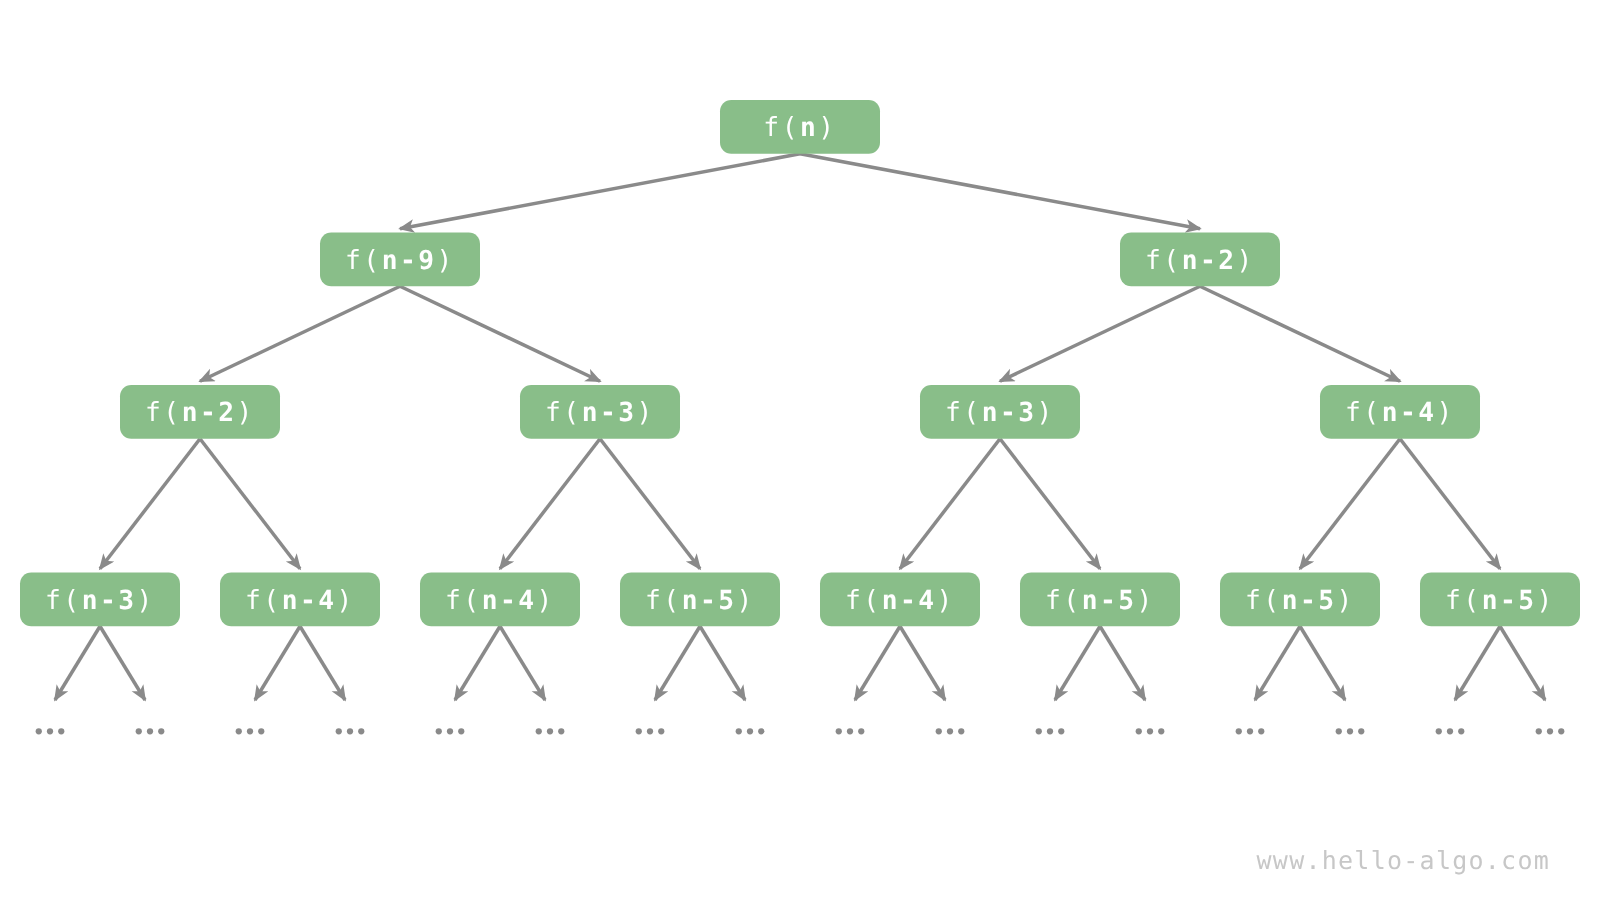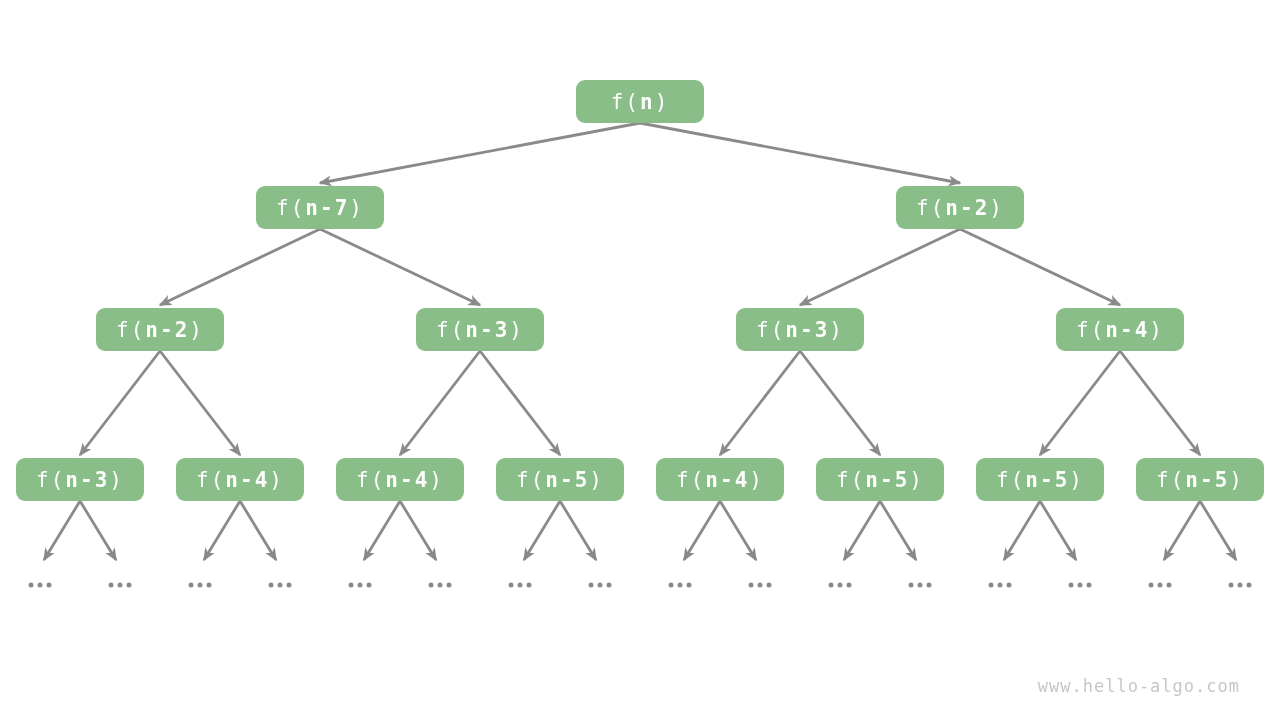--- a/index.html
+++ b/index.html
@@ -50,21 +50,21 @@
   .ellipsis .dot {
     width: 5px;
     height: 5px;
     border-radius: 50%;
     background: var(--arrow, #8a8a8a);
   }
   .watermark {
     position: absolute;
     right: 40px;
     top: 676px;
-    font-size: 17px;
+    font-size: 20px;
     letter-spacing: 1px;
     color: var(--watermark, #c7c7c7);
   }
 </style>
 </head>
 <body>
 
 <div class="stage">
   <svg class="edges-layer" width="1280" height="720" viewBox="0 0 1280 720" xmlns="http://www.w3.org/2000/svg">
     <defs>
@@ -107,21 +107,21 @@
   </svg>
 
   <div id="nodes-layer">
       <div class="node" style="left: 576px; top: 80px; width: 128px; height: 43px;">
         <span>f(</span>
         <span class="arg">n</span>
         <span>)</span>
       </div>
       <div class="node" style="left: 256px; top: 186px; width: 128px; height: 43px;">
         <span>f(</span>
-        <span class="arg">n-7</span>
+        <span class="arg">n-9</span>
         <span>)</span>
       </div>
       <div class="node" style="left: 896px; top: 186px; width: 128px; height: 43px;">
         <span>f(</span>
         <span class="arg">n-2</span>
         <span>)</span>
       </div>
       <div class="node" style="left: 96px; top: 308px; width: 128px; height: 43px;">
         <span>f(</span>
         <span class="arg">n-2</span>

